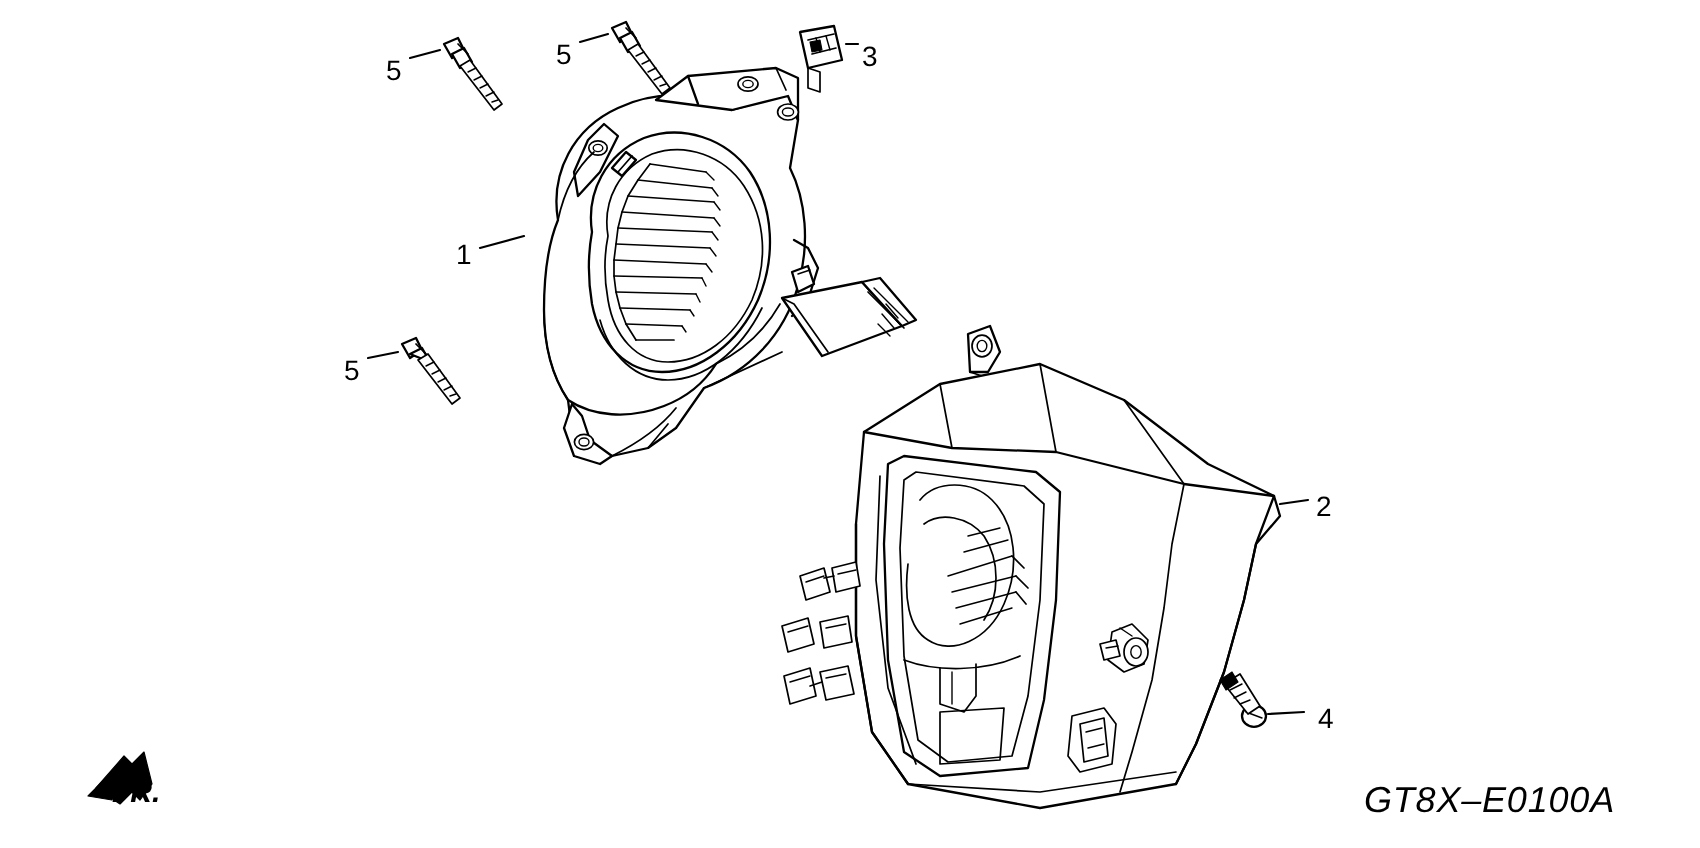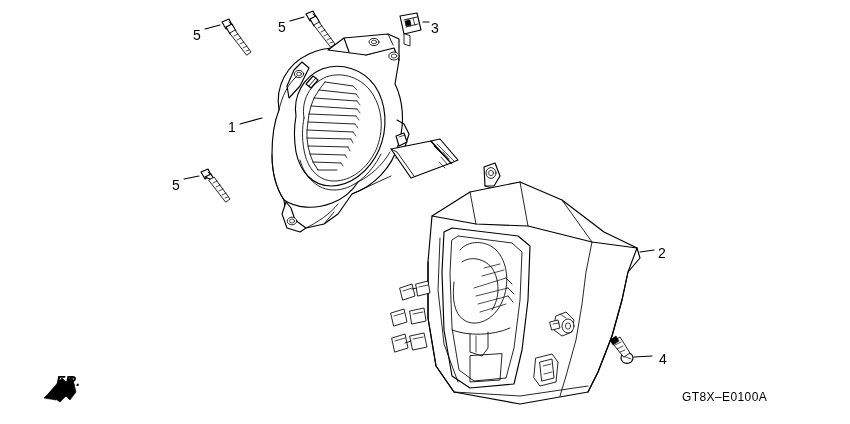--- a/index.html
+++ b/index.html
@@ -80,29 +80,30 @@
     color: #000000;
     line-height: 1;
     white-space: nowrap;
     user-select: none;
   }
   #part-number {
     position: absolute;
     left: 682px;
     top: 390px;
     font-family: "Liberation Sans", sans-serif;
-    font-size: 12px;
+    font-size: 18px;
     letter-spacing: 0.4px;
     color: #000000;
     white-space: nowrap;
+    font-style: italic;
   }
   #fr-label {
     position: absolute;
     left: 56px;
-    top: 372px;
+    top: 388px;
     font-family: "Liberation Sans", sans-serif;
     font-size: 15px;
     font-weight: bold;
     font-style: italic;
     color: #000000;
     white-space: nowrap;
   }
 </style>
 </head>
 <body>

